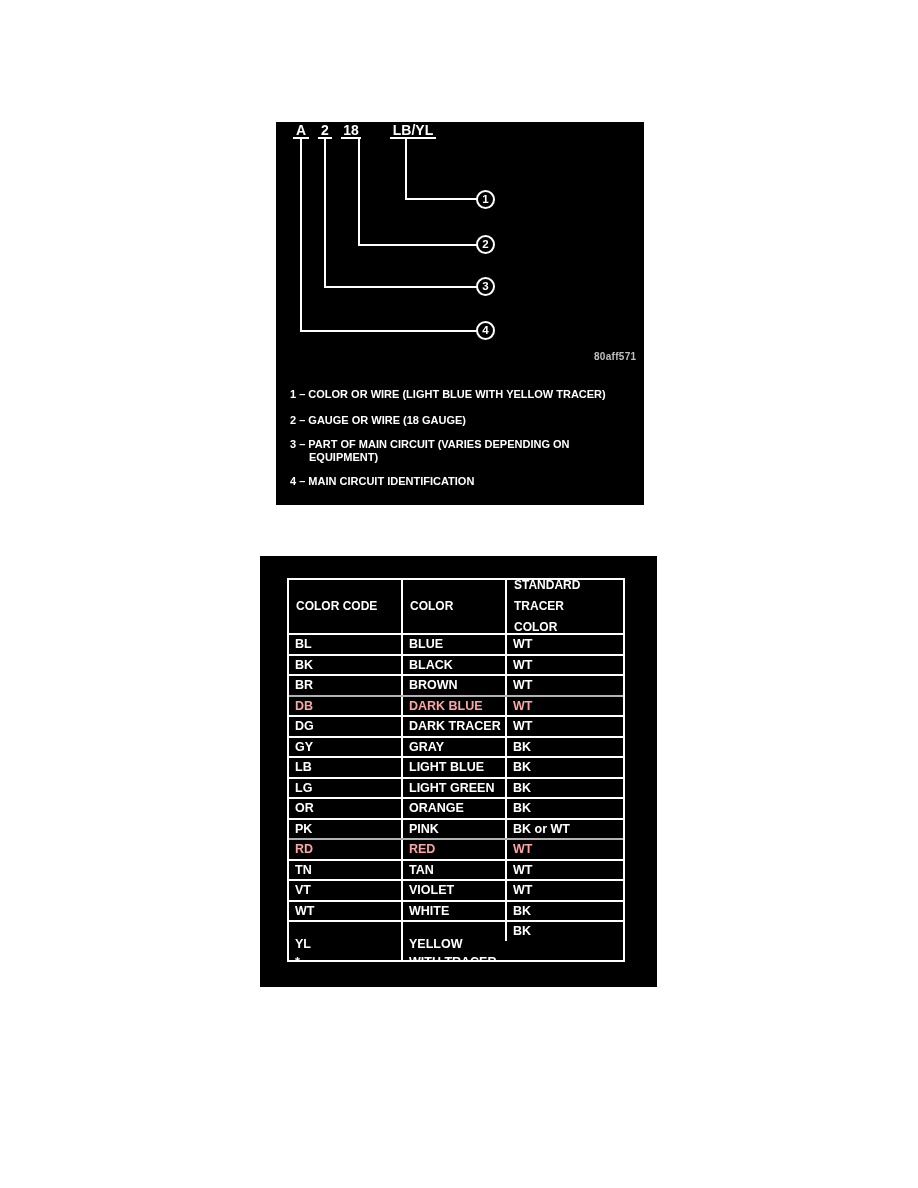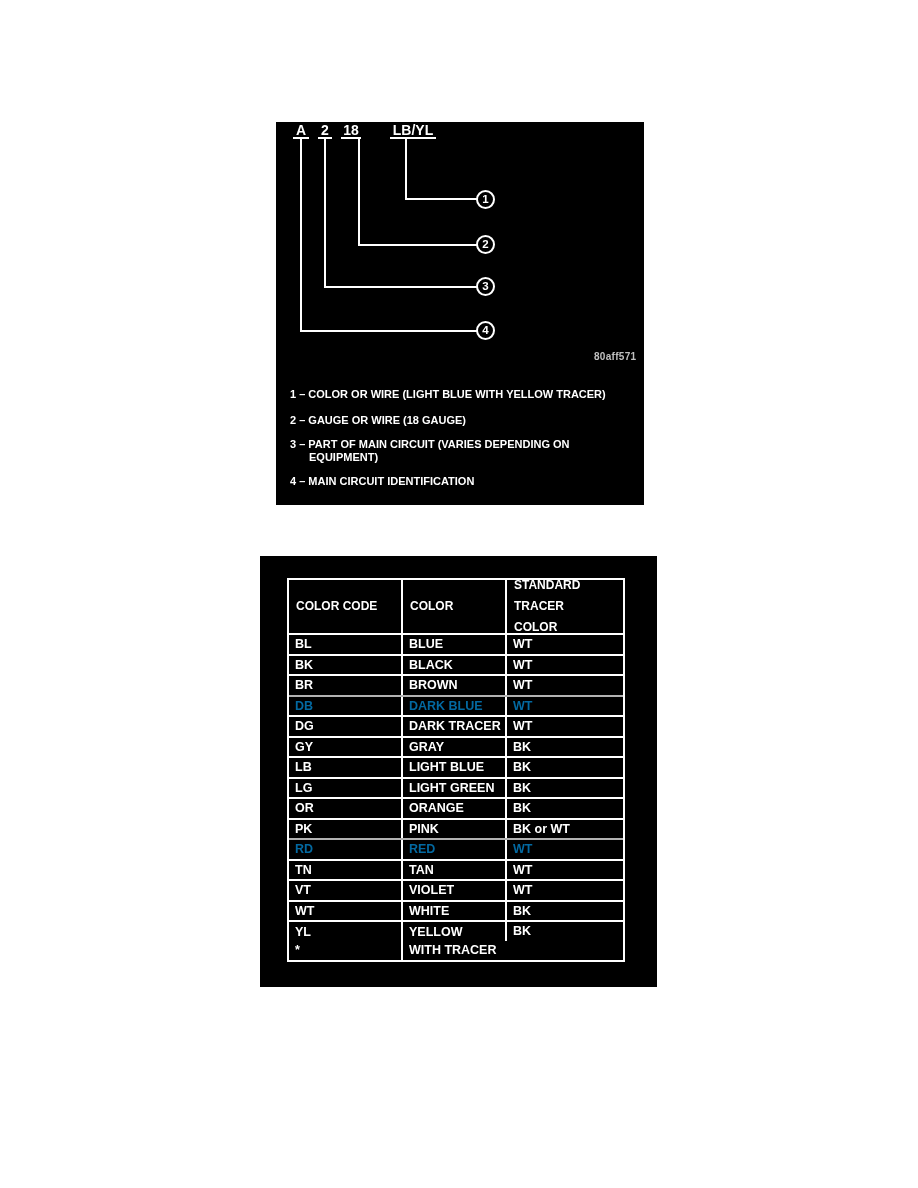--- a/index.html
+++ b/index.html
@@ -56,34 +56,34 @@
 
   
   .ctable {
     position:absolute; left:27px; top:22px; width:338px;
     border:2px solid #ffffff; box-sizing:border-box;
     background:#000000; color:#ffffff; font-weight:bold;
   }
   .trow { display:flex; border-top:2px solid #ffffff; height:18.5px; }
   .trow--head { border-top:none; height:53px; }
   .trow--foot { height:38px; }
-  .trow--dim { color:#0369a1; border-top-color:#b2b2b2; }
+  .trow--dim { color:#fca5a5; border-top-color:#b2b2b2; }
   .tcell {
     box-sizing:border-box; padding:2px 0 0 6px; font-size:12.5px;
     overflow:hidden; white-space:nowrap;
   }
   .col-1 { width:112px; }
   .col-2 { width:104px; border-left:2px solid #ffffff; }
   .col-3 { flex:1;      border-left:2px solid #ffffff; }
   .tcell--head {
     display:flex; align-items:center; font-size:12px; line-height:21px;
     padding:0 0 0 7px; white-space:normal;
   }
   .head-wrap { display:inline-block; max-width:72px; }
-  .tcell--stack { padding-top:1px; }
+  .tcell--stack { padding-top:13px; }
   .tcell--stack div { line-height:18px; }
   .tcell--partial { border-left:none; position:relative; padding-left:8px; }
   .tcell--partial::before {
     content:""; position:absolute; left:0; top:0; width:2px; height:19px;
     background:#ffffff;
   }
 </style>
 </head>
 <body>
 

